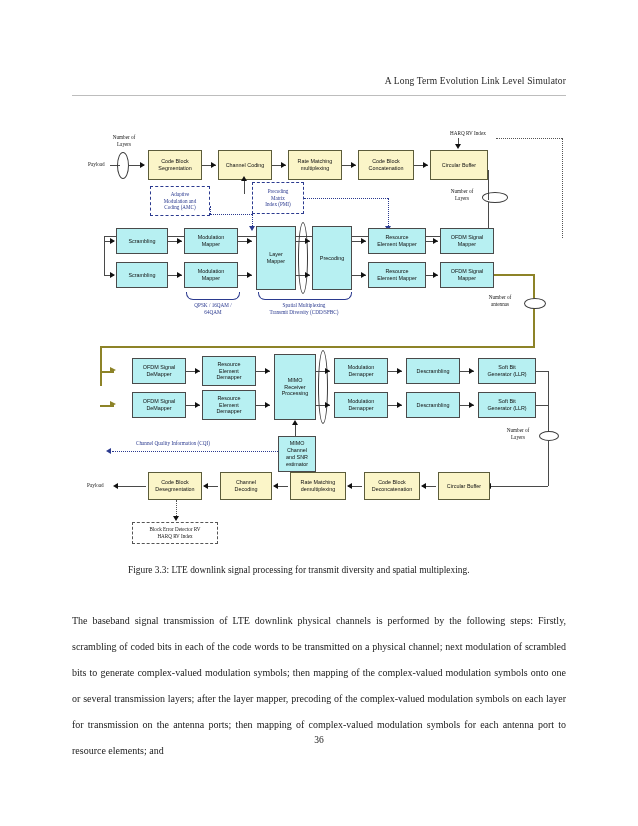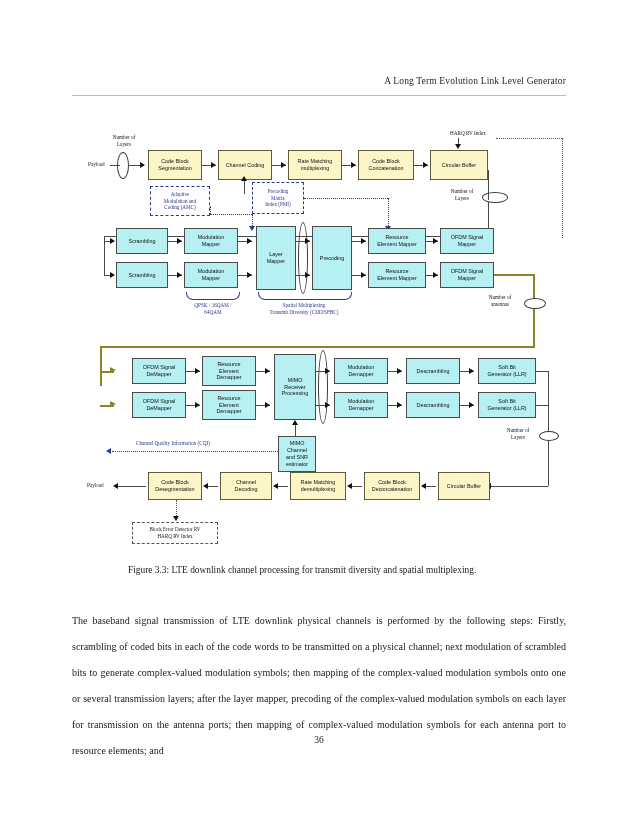--- a/index.html
+++ b/index.html
@@ -66,21 +66,21 @@
   
   #caption{position:absolute;left:128px;top:565px;width:420px;font-size:9.4px;color:#1a1a1a;}
   #body{position:absolute;left:72px;top:608px;width:494px;font-size:10px;line-height:26px;
         text-align:justify;color:#1a1a1a;}
   #body p{margin:0 0 0 0;}
   #pageno{position:absolute;left:0;top:735px;width:638px;text-align:center;font-size:9.5px;color:#1a1a1a;}
 </style>
 </head>
 <body>
 
-<div id="page-header">A Long Term Evolution Link Level Generator</div>
+<div id="page-header">A Long Term Evolution Link Level Simulator</div>
 <div id="header-rule"></div>
 
 <div id="figure">
 
   <div class="lbl" style="left:88px;top:43px;">Payload</div>
   <div class="wire h" style="left:110px;top:47px;width:10px;"></div>
   <div class="ell" style="left:117px;top:34px;width:12px;height:27px;"></div>
   <div class="lbl wrap" style="left:102px;top:16px;width:44px;">Number of<br>Layers</div>
   <div class="wire h" style="left:128px;top:47px;width:16px;"></div>
   <div class="ar r" style="left:140px;top:44px;"></div>
@@ -348,17 +348,17 @@
     </div>
 
   <div class="dotted-v dark" style="left:176px;top:382px;height:18px;"></div>
   <div class="ar d" style="left:173px;top:398px;"></div>
   <div class="dashbox" style="left:132px;top:404px;width:86px;height:22px;border-color:#555;color:#1a1a1a;">
     <span>Block Error Detector RV<br>HARQ RV Index</span>
     </div>
 
 </div>
 
-<div id="caption">Figure 3.3:  LTE downlink channel processing for transmit diversity and spatial multiplexing.</div>
+<div id="caption">Figure 3.3:  LTE downlink signal processing for transmit diversity and spatial multiplexing.</div>
 <div id="body">
   <p>The baseband signal transmission of LTE downlink physical channels is performed by the following steps: Firstly, scrambling of coded bits in each of the code words to be transmitted on a physical channel; next modulation of scrambled bits to generate complex-valued modulation symbols; then mapping of the complex-valued modulation symbols onto one or several transmission layers; after the layer mapper, precoding of the complex-valued modulation symbols on each layer for transmission on the antenna ports; then  mapping of complex-valued modulation symbols for each antenna port to resource elements; and</p>
 </div>
 <div id="pageno">36</div>
 
 </body></html>

